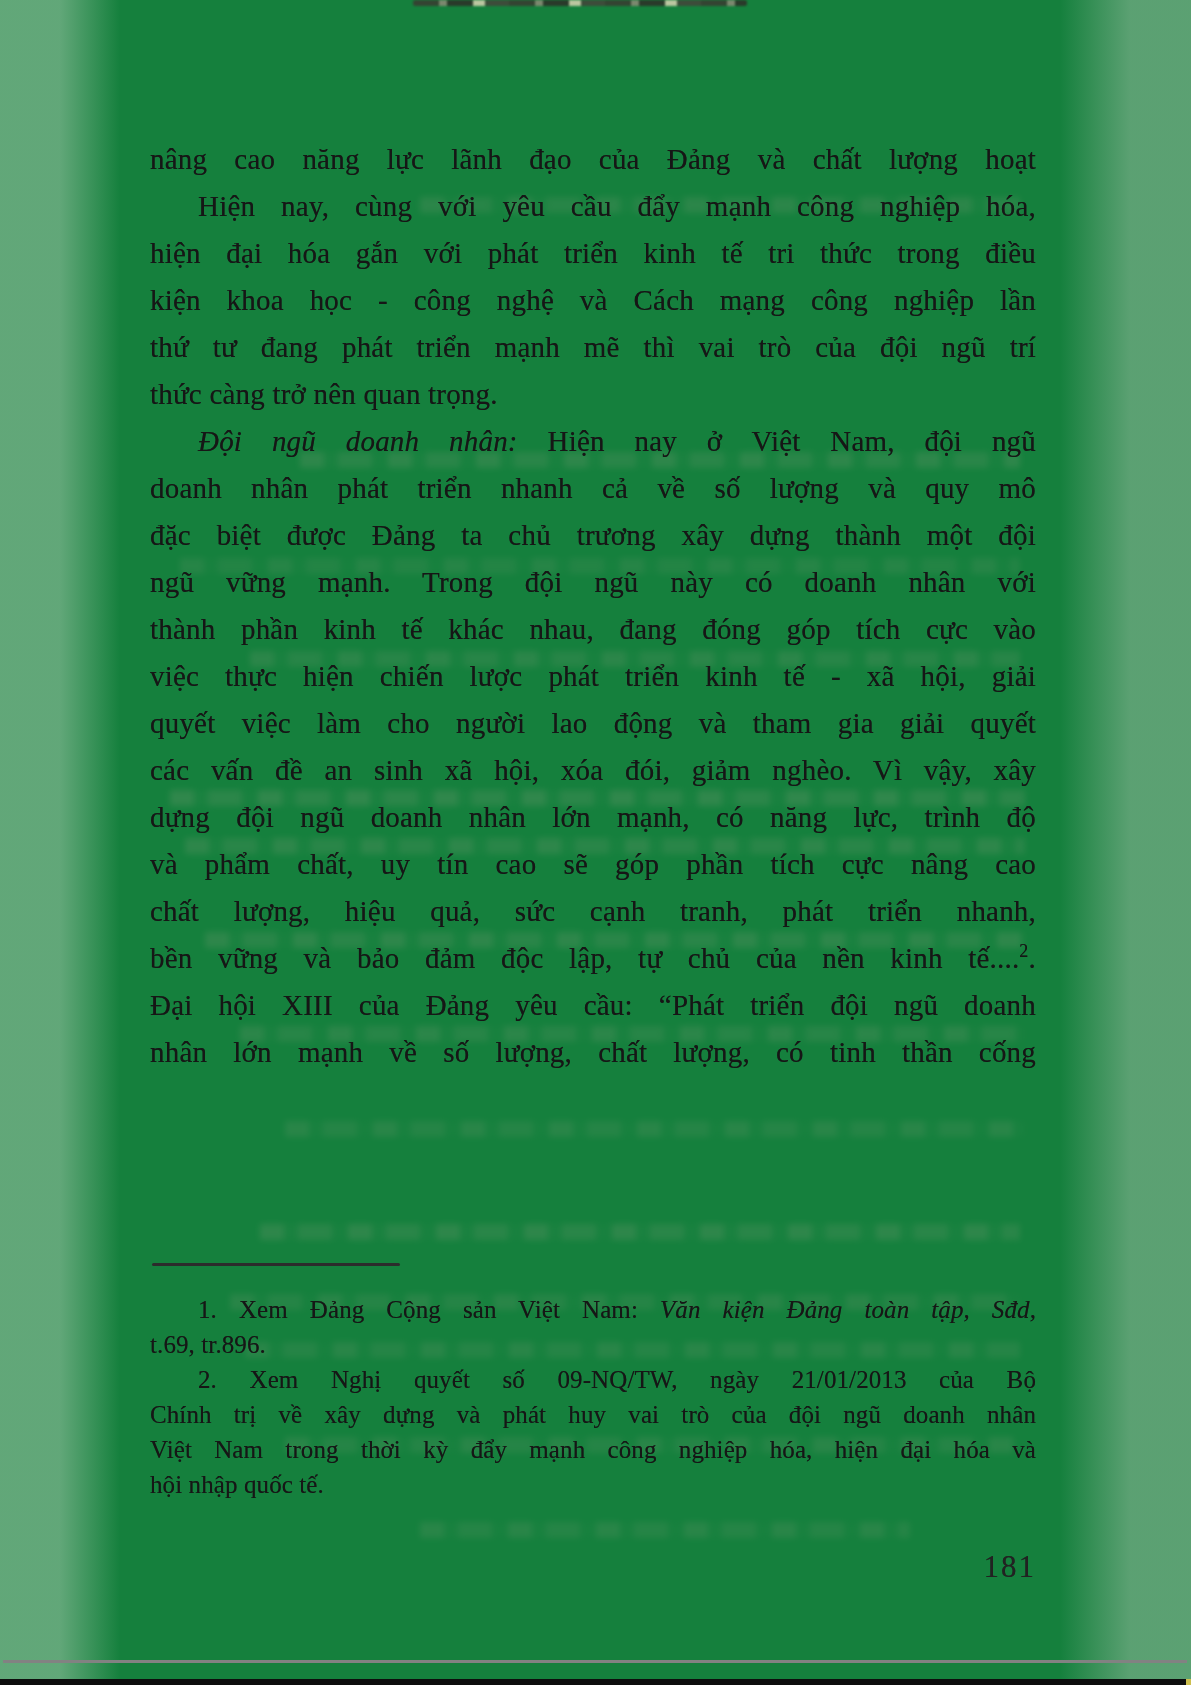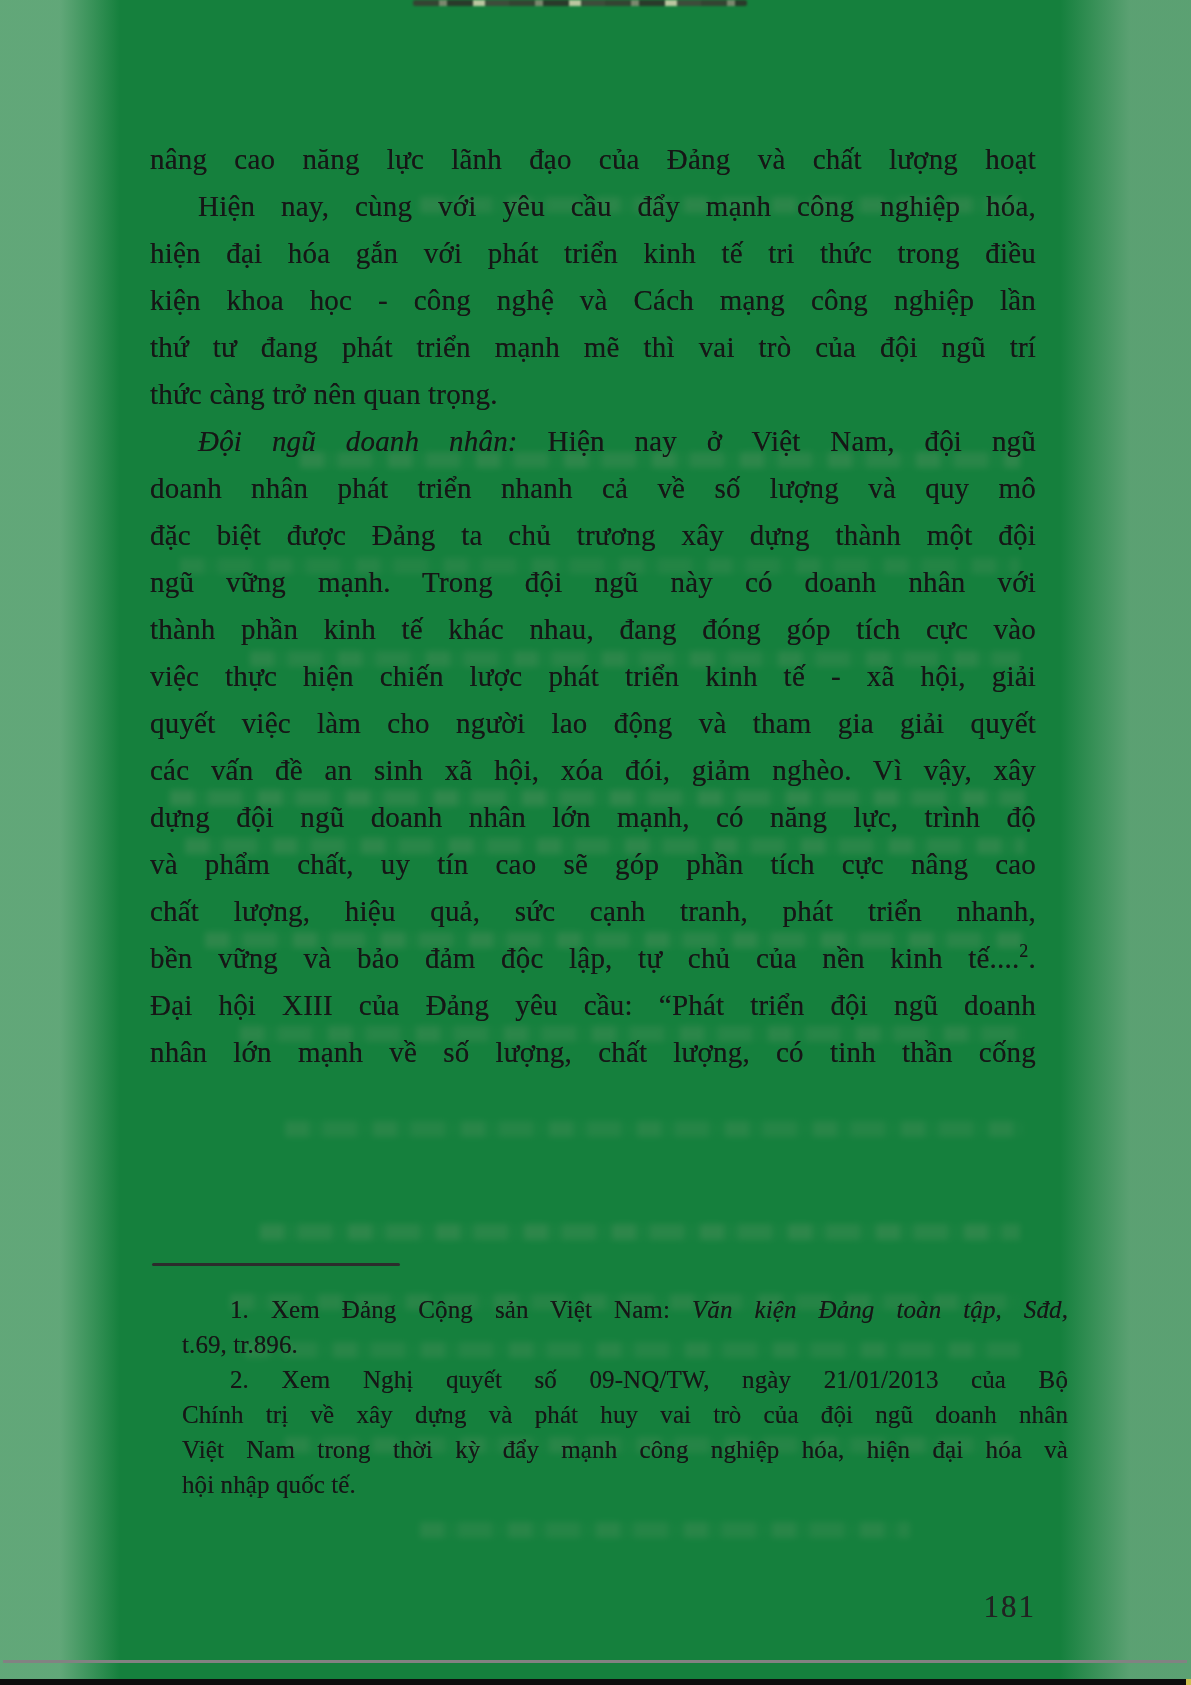--- a/index.html
+++ b/index.html
@@ -32,33 +32,32 @@
   }
   .body-text{
     position:absolute;left:150px;top:136px;width:886px;
     font-size:29px;line-height:47px;letter-spacing:.2px;
     text-shadow:0 0 .6px rgba(25,25,25,.65);
   }
   .footnotes{
     position:absolute;left:150px;top:1292px;width:886px;
     font-size:25px;line-height:35px;letter-spacing:.1px;
     text-shadow:0 0 .5px rgba(25,25,25,.6);
-    margin-left:32px;
   }
   .line{text-align:justify;text-align-last:justify;text-justify:inter-word;}
   .line.endline{text-align-last:left;}
   .line.indent{text-indent:48px;}
   .it{font-style:italic;}
   .sup{vertical-align:super;font-size:.62em;line-height:0;}
   .fn-sep{
     position:absolute;left:152px;top:1263px;width:248px;height:3px;
     background:#2c2c2c;border-radius:2px;
   }
   .page-number{
-    position:absolute;left:150px;top:1589px;width:886px;
+    position:absolute;left:150px;top:1549px;width:886px;
     text-align:right;font-size:31px;letter-spacing:2px;color:#222;
     text-shadow:0 0 .6px rgba(25,25,25,.6);
   }
   .bottom-line{
     position:absolute;left:3px;top:1660px;width:1184px;height:3px;
     background:#828282;
   }
   .bottom-band{
     position:absolute;left:0;top:1679px;width:1191px;height:6px;
     background:#0d0d0d;

